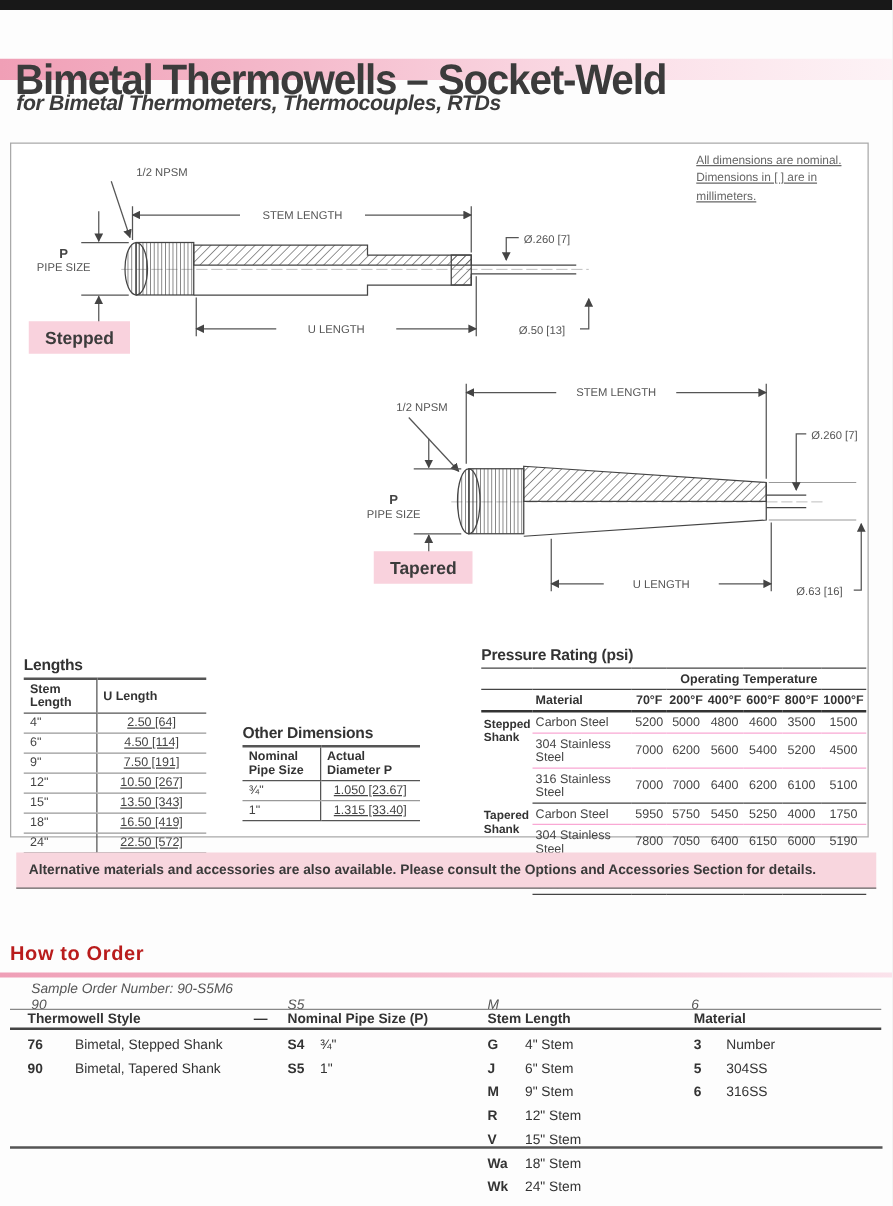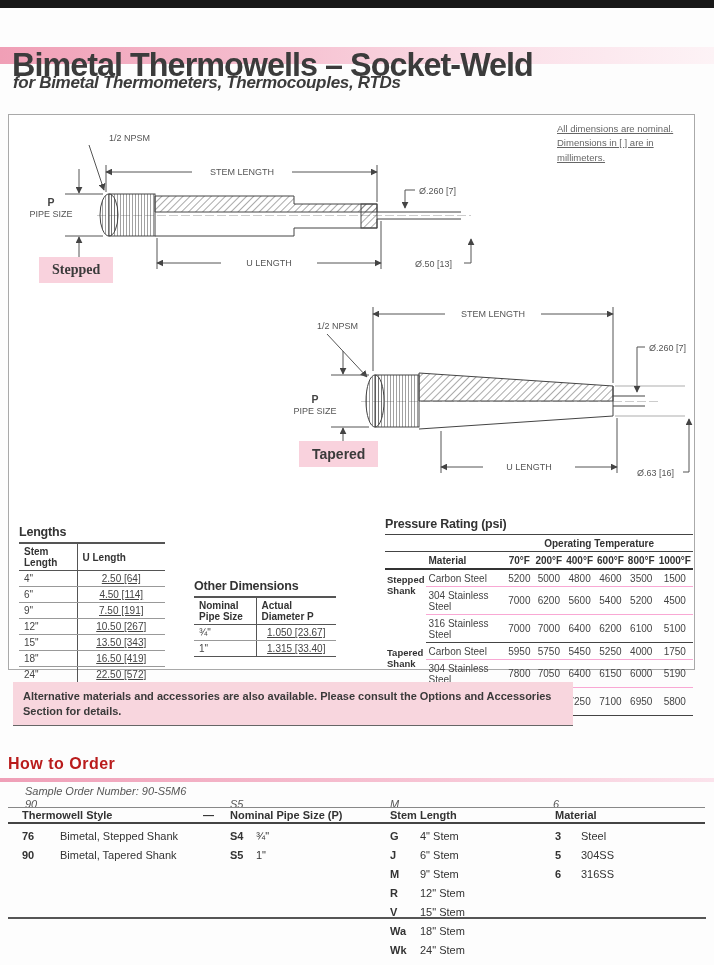--- a/index.html
+++ b/index.html
@@ -18,21 +18,21 @@
 
   
   .diagram-box { position:absolute; left:8px; top:114px; width:685px; height:554px;
           border:1px solid #a9a9a9; background:#fff; }
   .dims-note { position:absolute; left:548px; top:7px; font-size:9.5px; color:#666; line-height:1.5;text-decoration:underline; }
   svg.draw { position:absolute; left:0; top:0; }
   svg.draw text { font-family:"Liberation Sans",sans-serif; font-size:9px; fill:#555; }
   svg.draw text.b { font-weight:bold; font-size:10.5px; fill:#444; }
   .tag { position:absolute; background:#f9d2dd; color:#3b3b3b; font-weight:bold; font-size:14px;
           padding:5px 13px; z-index:3; }
-  #tag-stepped { left:30px; top:142px;font-family:Liberation Serif, serif; }
+  #tag-stepped { left:14px; top:142px; }
   #tag-tapered { left:290px; top:326px; }
 
   
   .tbl-title { font-size:12.5px; font-weight:bold; color:#333; margin:0 0 3px 0; letter-spacing:-.2px; }
   .dtable { border-collapse:collapse; color:#444; }
   .dtable th, .dtable td { font-size:10px; padding:2px 5px; border-bottom:1px solid #999; }
   .dtable th { text-align:left; font-weight:bold; color:#333; }
   .dtable td.val { text-align:center;text-decoration:underline; }
   .dtable .vdiv { border-left:1px solid #555; }
   .dtable tr.head th { border-top:2px solid #555; border-bottom:1.5px solid #555; }
@@ -48,21 +48,21 @@
   .ptable tr.phead th { border-bottom:2px solid #333; color:#333; }
   .ptable th.mat { text-align:left; }
   .ptable td.num, .ptable th.num { text-align:center;margin-left:20px; }
   .ptable td.mcell { text-align:left; }
   .ptable td { border-bottom:1px solid #f9a8d4; }
   .ptable td.grp { font-weight:bold; font-size:9.5px; color:#333; vertical-align:top;
           line-height:1.2; padding-top:4px; border-bottom:none; }
   .ptable tr.grp-end td { border-bottom:1.5px solid #444; }
 
   
-  .notes { position:absolute; left:13px; top:682px; width:560px; background:#f8d6de; }
+  .notes { position:absolute; left:13px; top:682px; width:688px; background:#f8d6de; }
   .notes p { margin:0; padding:7px 10px 6px 10px; font-size:11px; font-weight:bold;
           color:#3a3a3a; line-height:1.35; }
   .notes .divider { height:0; border-top:1.5px solid #666; margin:0; }
 
   
   .order-title { position:absolute; left:8px; top:755px; font-size:16px; font-weight:bold;
           color:#b91c1c; letter-spacing:.5px; }
   .order-bar { position:absolute; left:0; top:778px; width:714px; height:4px;
           background:linear-gradient(90deg,#ef9fb7,#f7c4d4 60%,#fbe3ec); }
   .sample { position:absolute; left:25px; top:785px; font-size:11px; font-style:italic; color:#555; }
@@ -375,19 +375,19 @@
   <div class="order-col" style="left:390px; width:150px">
     <div class="row"><span class="code" style="width:30px">G</span><span>4" Stem</span></div>
     <div class="row"><span class="code" style="width:30px">J</span><span>6" Stem</span></div>
     <div class="row"><span class="code" style="width:30px">M</span><span>9" Stem</span></div>
     <div class="row"><span class="code" style="width:30px">R</span><span>12" Stem</span></div>
     <div class="row"><span class="code" style="width:30px">V</span><span>15" Stem</span></div>
     <div class="row"><span class="code" style="width:30px">Wa</span><span>18" Stem</span></div>
     <div class="row"><span class="code" style="width:30px">Wk</span><span>24" Stem</span></div>
   </div>
   <div class="order-col" style="left:555px; width:130px">
-    <div class="row"><span class="code" style="width:26px">3</span><span>Steel</span></div>
+    <div class="row"><span class="code" style="width:26px">3</span><span>Number</span></div>
     <div class="row"><span class="code" style="width:26px">5</span><span>304SS</span></div>
     <div class="row"><span class="code" style="width:26px">6</span><span>316SS</span></div>
   </div>
 
   <div class="bottom-rule"></div>
 </div>
 
 </body></html>

